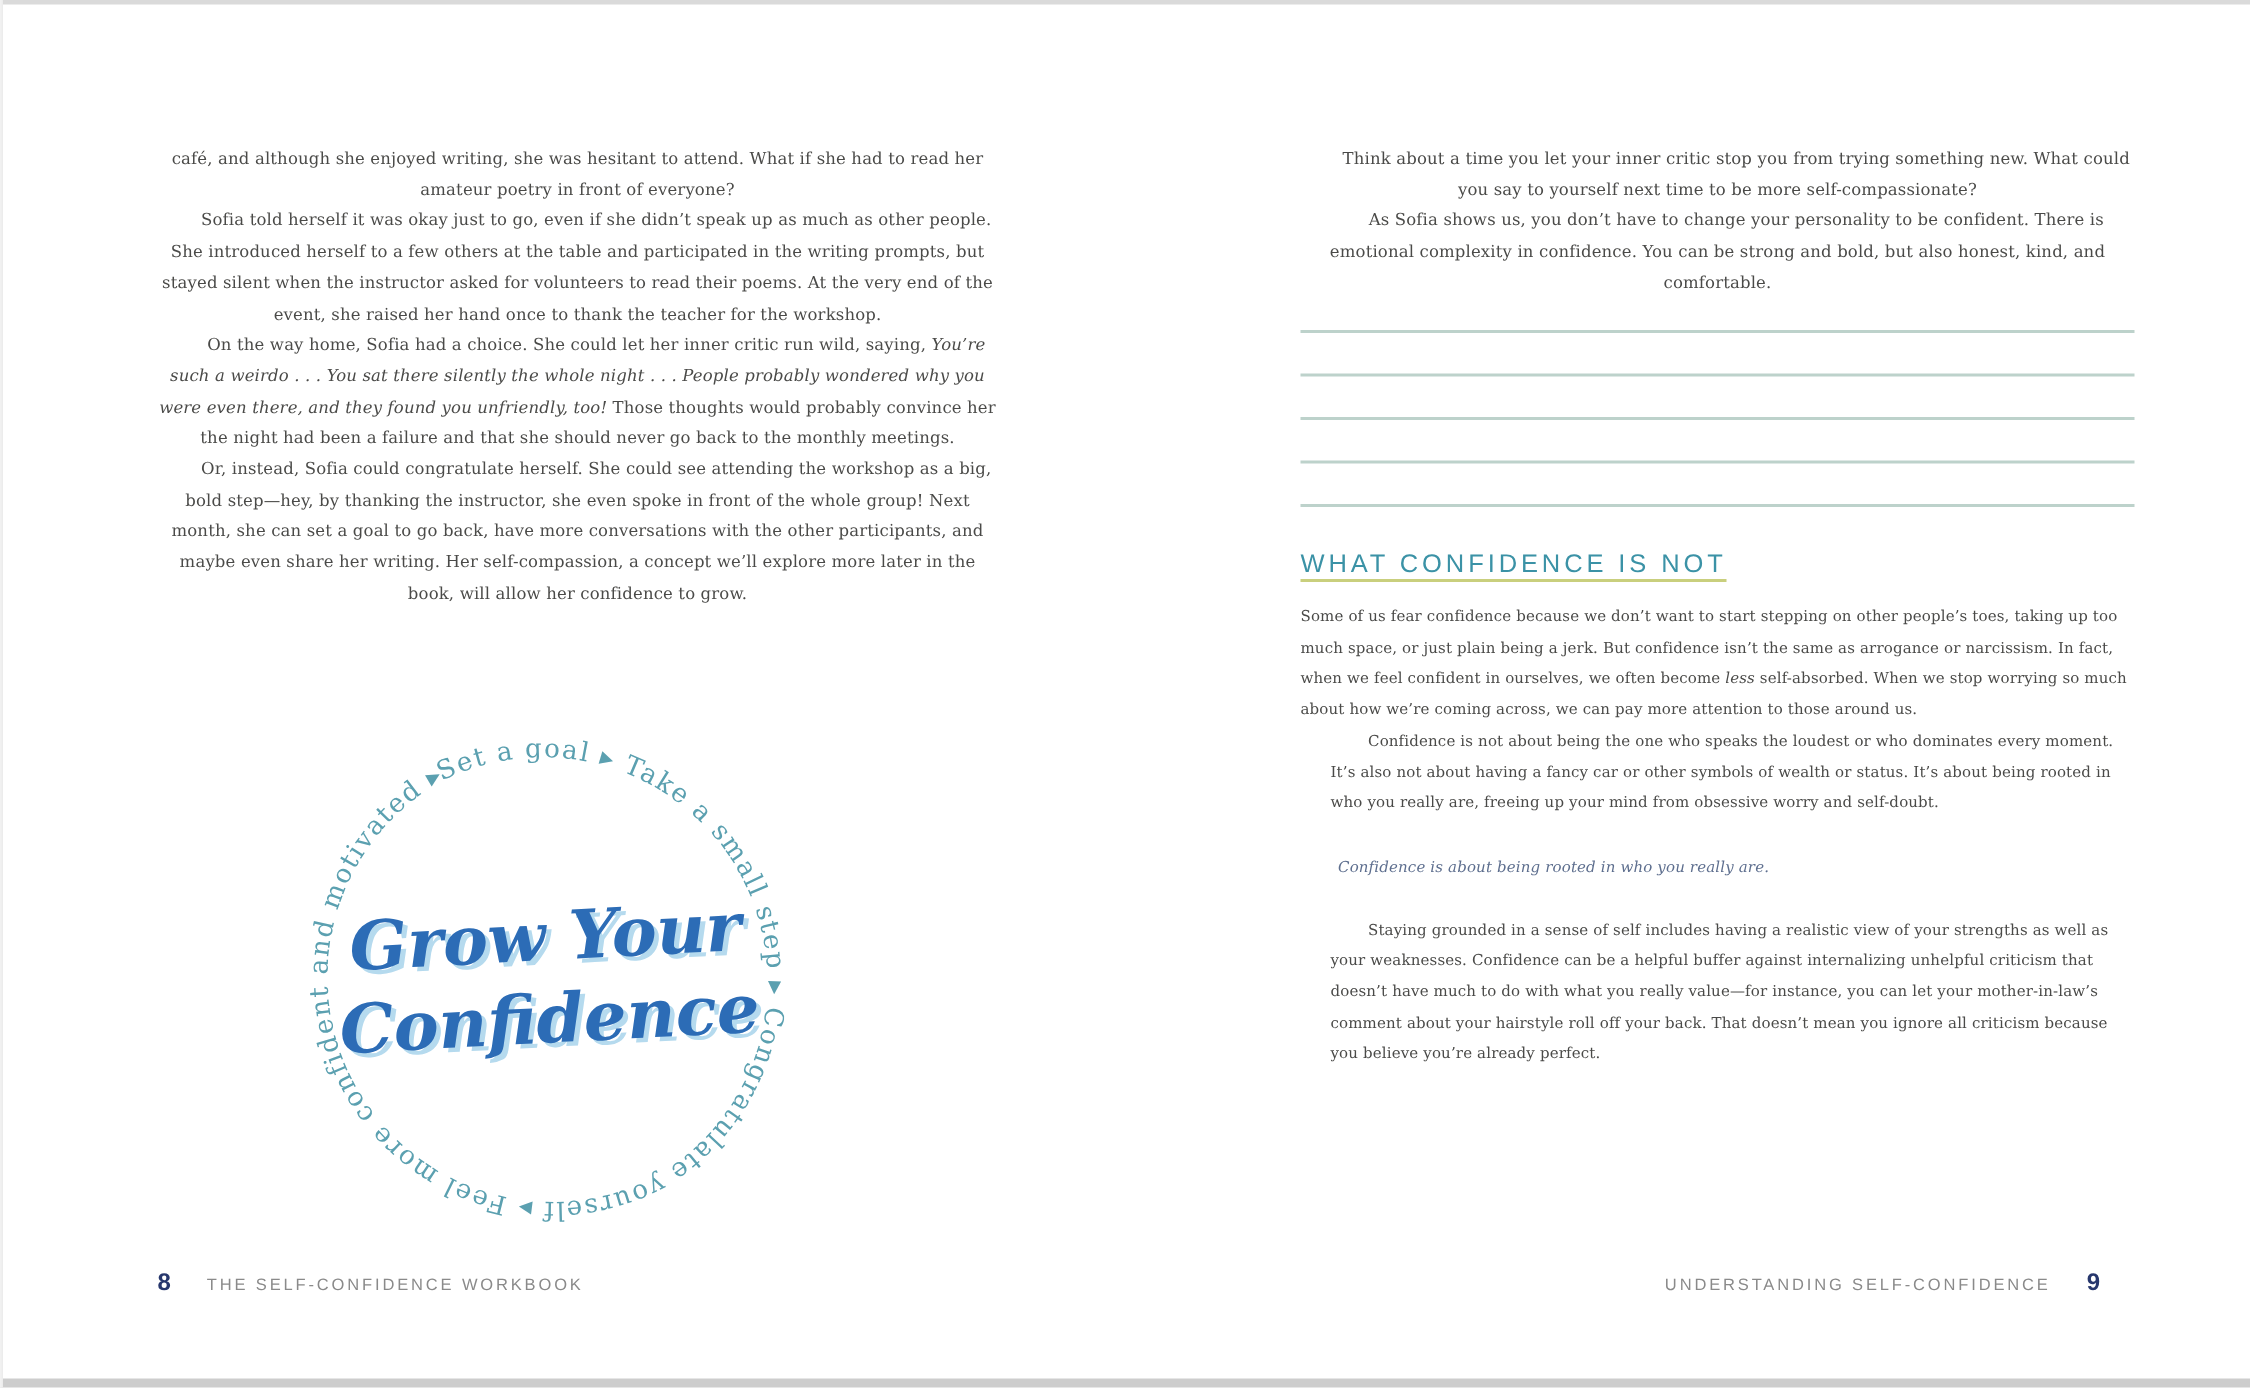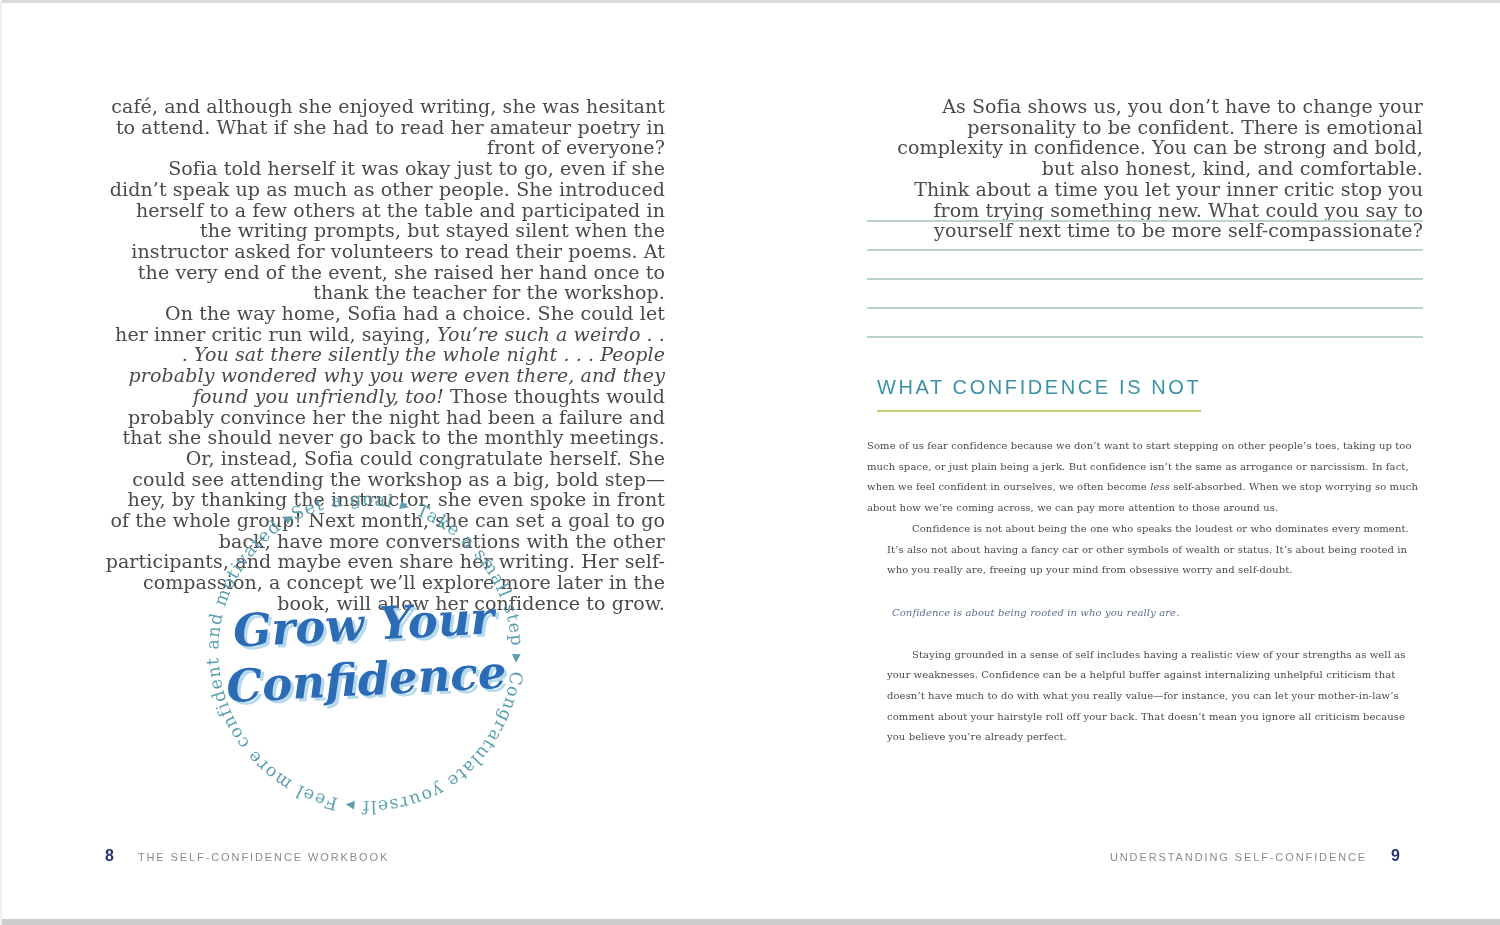--- a/index.html
+++ b/index.html
@@ -12,45 +12,44 @@
     color: var(--body-text, #4a4a48);
   }
   .edge { position: absolute; left: 0; right: 0; }
   .edge.top { top: 0; height: 3px; background: #dadada; }
   .edge.bottom { bottom: 0; height: 6px; background: #cdcdcd; }
   .edge.left-side { top: 0; bottom: 0; left: 0; width: 2px; background: #ececec; }
   .edge.right-side { top: 0; bottom: 0; right: 0; width: 1px; background: #f1f1f1; }
 
   .textcol {
     position: absolute;
-    font-size: 19px;
+    font-size: 11px;
     line-height: 20.7px;
-    text-align: right;
+    text-align: center;
     letter-spacing: 0.1px;
   }
   .textcol p { margin: 0; }
   .textcol p.indent { text-indent: 25px; }
   #left-text { top: 96px; left: 105px; width: 560px; }
   #right-top { top: 96px; left: 867px; width: 556px; }
 
   
   #writing-lines { position: absolute; top: 193px; left: 867px; width: 556px; }
   .wline { height: 27px; border-bottom: 2px solid var(--rule-line, #bdd2cb); }
 
   
   #section { position: absolute; top: 366px; left: 867px; width: 556px; }
   #section h2 {
-    margin: 10px;
+    margin: 0;
     display: inline-block;
     font-family: "Liberation Sans", sans-serif;
-    font-size: 20px;
+    font-size: 17px;
     font-weight: 400;
     letter-spacing: 2.6px;
     color: var(--heading-teal, #3b92a6);
-    padding-bottom: 11px;
     border-bottom: 2px solid var(--underline-olive, #c9cf7d);
   }
   #section .body { margin-top: 14px; font-size: 10px; line-height: 20.7px; letter-spacing: 0.1px; }
   #section .body p { margin: 0; }
   #section .body p.indent { text-indent: 25px; margin-left: 20px; }
   .callout {
     font-style: italic;
     color: var(--callout-blue, #5d6e8e);
     margin: 22px 0 21px 0 !important;
     padding-left: 25px;
@@ -132,22 +131,22 @@
   </figure>
 
   <footer class="folio" id="folio-left">
     <span class="pagenum">8</span>
     <span class="runtitle">THE SELF-CONFIDENCE WORKBOOK</span>
   </footer>
 </main>
 
 <main>
   <div class="textcol" id="right-top">
+    <p class="indent"><span>Think about a time you let your inner critic stop you from trying something new. What could you say to yourself next time to be more self-compassionate?</span></p>
     <p class="indent"><span>As Sofia shows us, you don’t have to change your personality to be confident. There is emotional complexity in confidence. You can be strong and bold, but also honest, kind, and comfortable.</span></p>
-    <p class="indent"><span>Think about a time you let your inner critic stop you from trying something new. What could you say to yourself next time to be more self-compassionate?</span></p>
   </div>
 
   <div id="writing-lines">
       <div class="wline"></div>
       <div class="wline"></div>
       <div class="wline"></div>
       <div class="wline"></div>
       <div class="wline"></div>
     </div>
 

